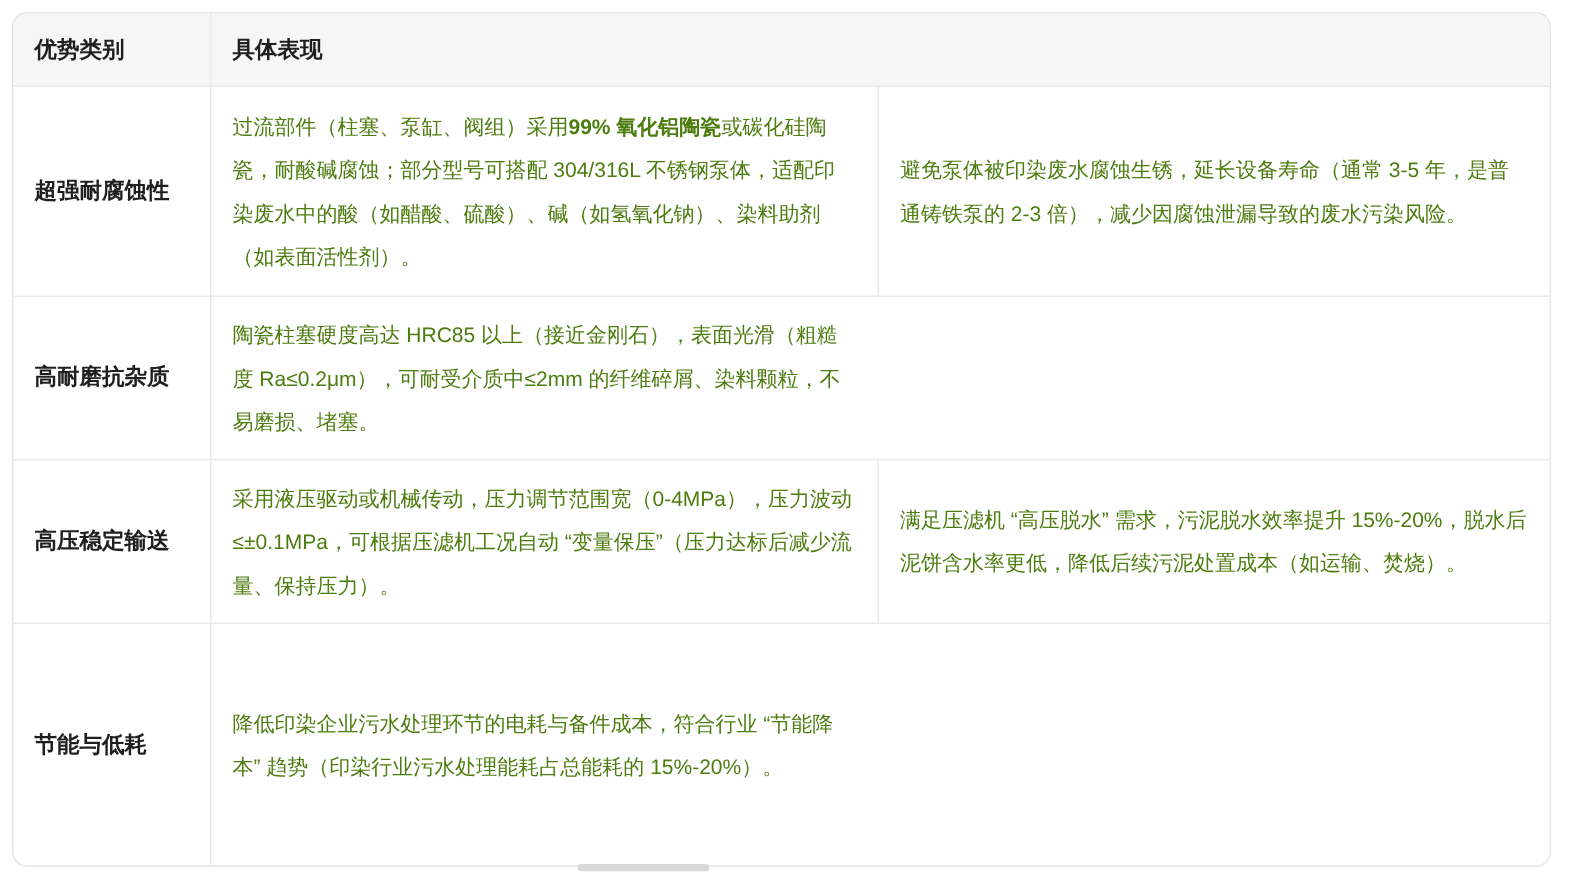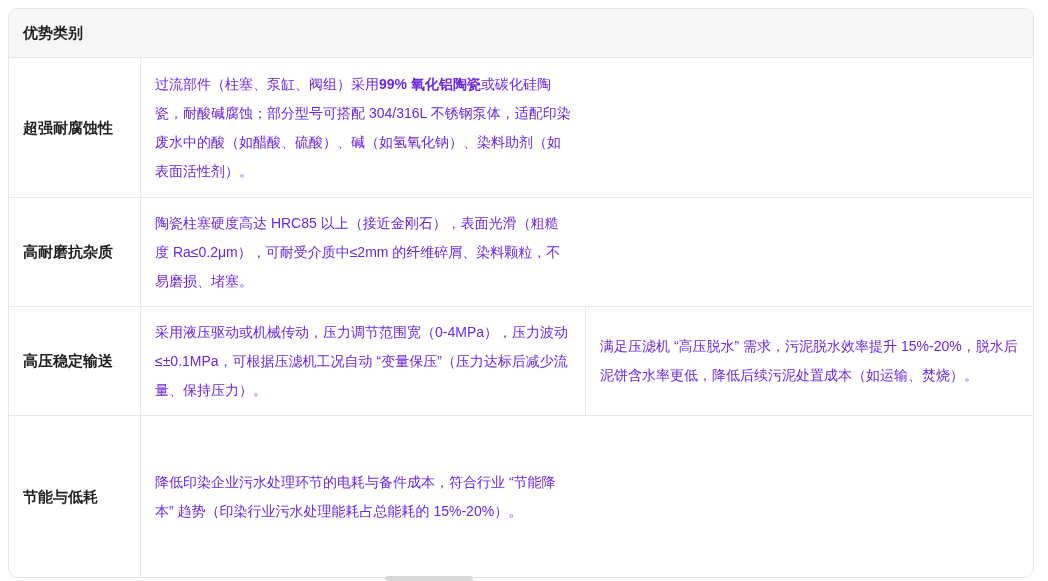--- a/index.html
+++ b/index.html
@@ -42,21 +42,21 @@
     overflow: hidden;
   }
   .th:last-child, .td:last-child { border-right: none; }
 
   .th {
     font-size: 15px; font-weight: 700; color: #1f1f1f;
   }
   .cell-text {
     margin: 0;
     font-size: 14px; line-height: 29px;
-    color: #6d28d9;
+    color: #4d7c0f;
     word-break: break-word;
   }
   .cat .cell-text { font-weight: 700; font-size: 15px; color: #1f1f1f; line-height: 24px; text-align: center; }
   .cell-text strong, .cell-text b { font-weight: 700; }
 
   .scroll-thumb {
     position: absolute;
     left: 385px; top: 576px;
     width: 88px; height: 5px;
     background: #d9d9d9;
@@ -64,28 +64,32 @@
   }
 </style>
 </head>
 <body>
 
 <div class="canvas">
   <div class="adv-table">
 
     <div class="tr thead">
       <div class="th">优势类别</div>
+      <div class="th">具体表现</div>
     </div>
 
     <div class="tr r1">
       <div class="td cat">
         <p class="cell-text">超强耐腐蚀性</p>
       </div>
       <div class="td">
         <p class="cell-text"><span>过流部件（柱塞、泵缸、阀组）采用</span><strong>99% 氧化铝陶瓷</strong><span>或碳化硅陶瓷，耐酸碱腐蚀；部分型号可搭配 304/316L 不锈钢泵体，适配印染废水中的酸（如醋酸、硫酸）、碱（如氢氧化钠）、染料助剂（如表面活性剂）。</span></p>
+      </div>
+      <div class="td">
+        <p class="cell-text">避免泵体被印染废水腐蚀生锈，延长设备寿命（通常 3-5 年，是普通铸铁泵的 2-3 倍），减少因腐蚀泄漏导致的废水污染风险。</p>
       </div>
     </div>
 
     <div class="tr r2">
       <div class="td cat">
         <p class="cell-text">高耐磨抗杂质</p>
       </div>
       <div class="td">
         <p class="cell-text"><span>陶瓷柱塞硬度高达 HRC85 以上（接近金刚石），表面光滑（粗糙度 Ra≤0.2μm），可耐受介质中≤2mm 的纤维碎屑、染料颗粒，不易磨损、堵塞。</span><strong></strong><span></span></p>
       </div>

